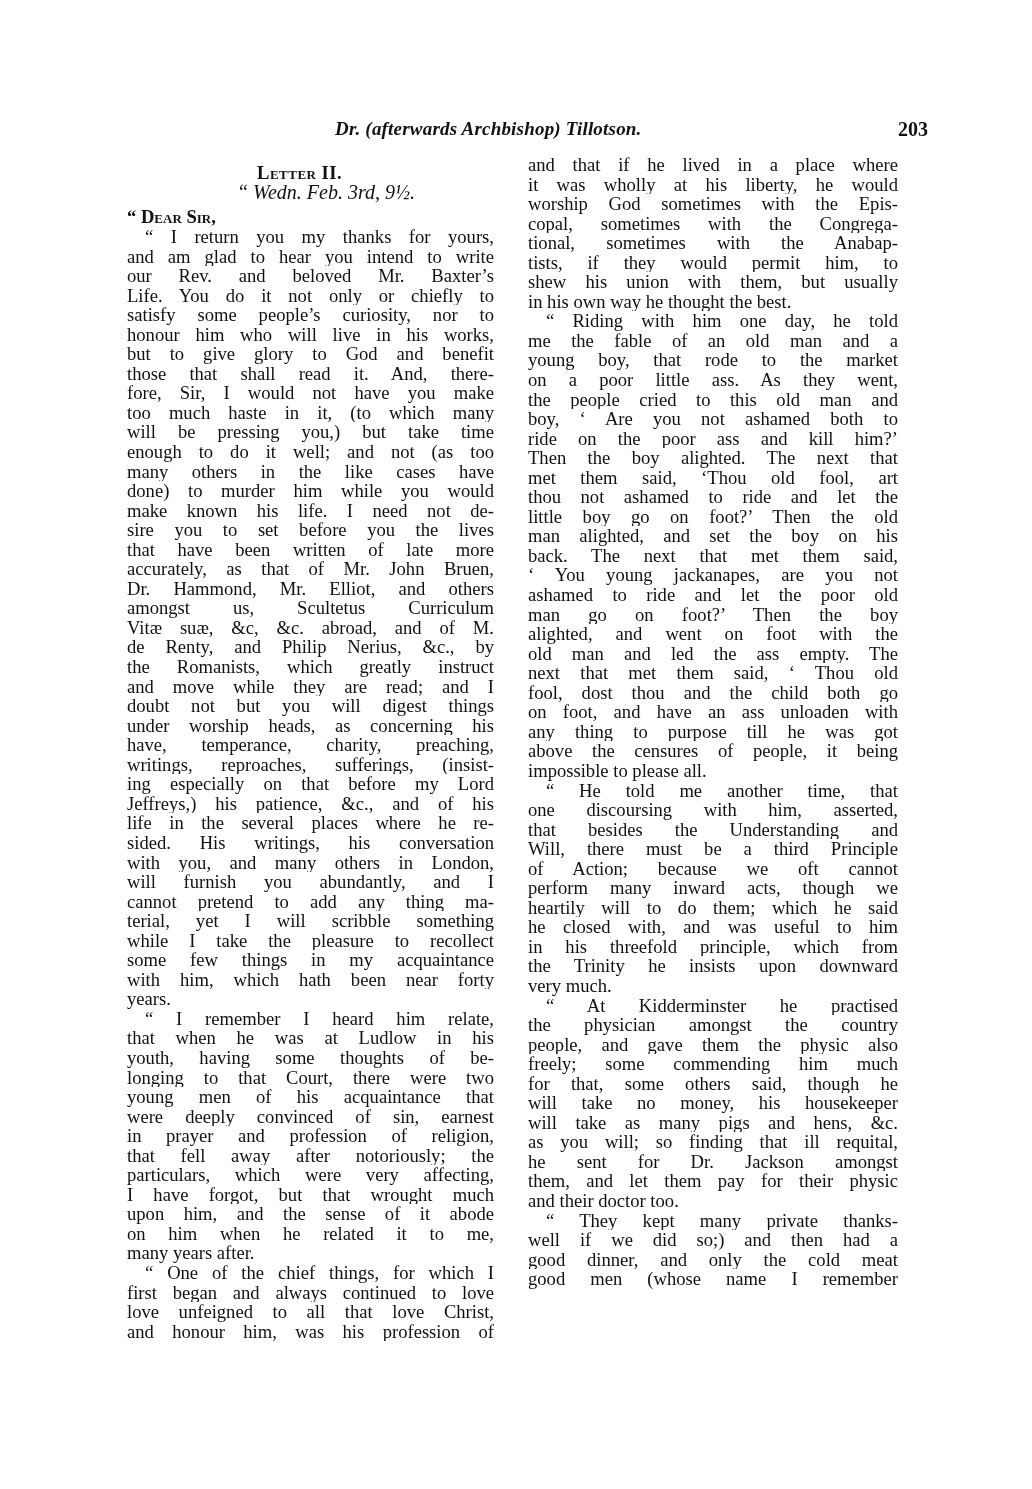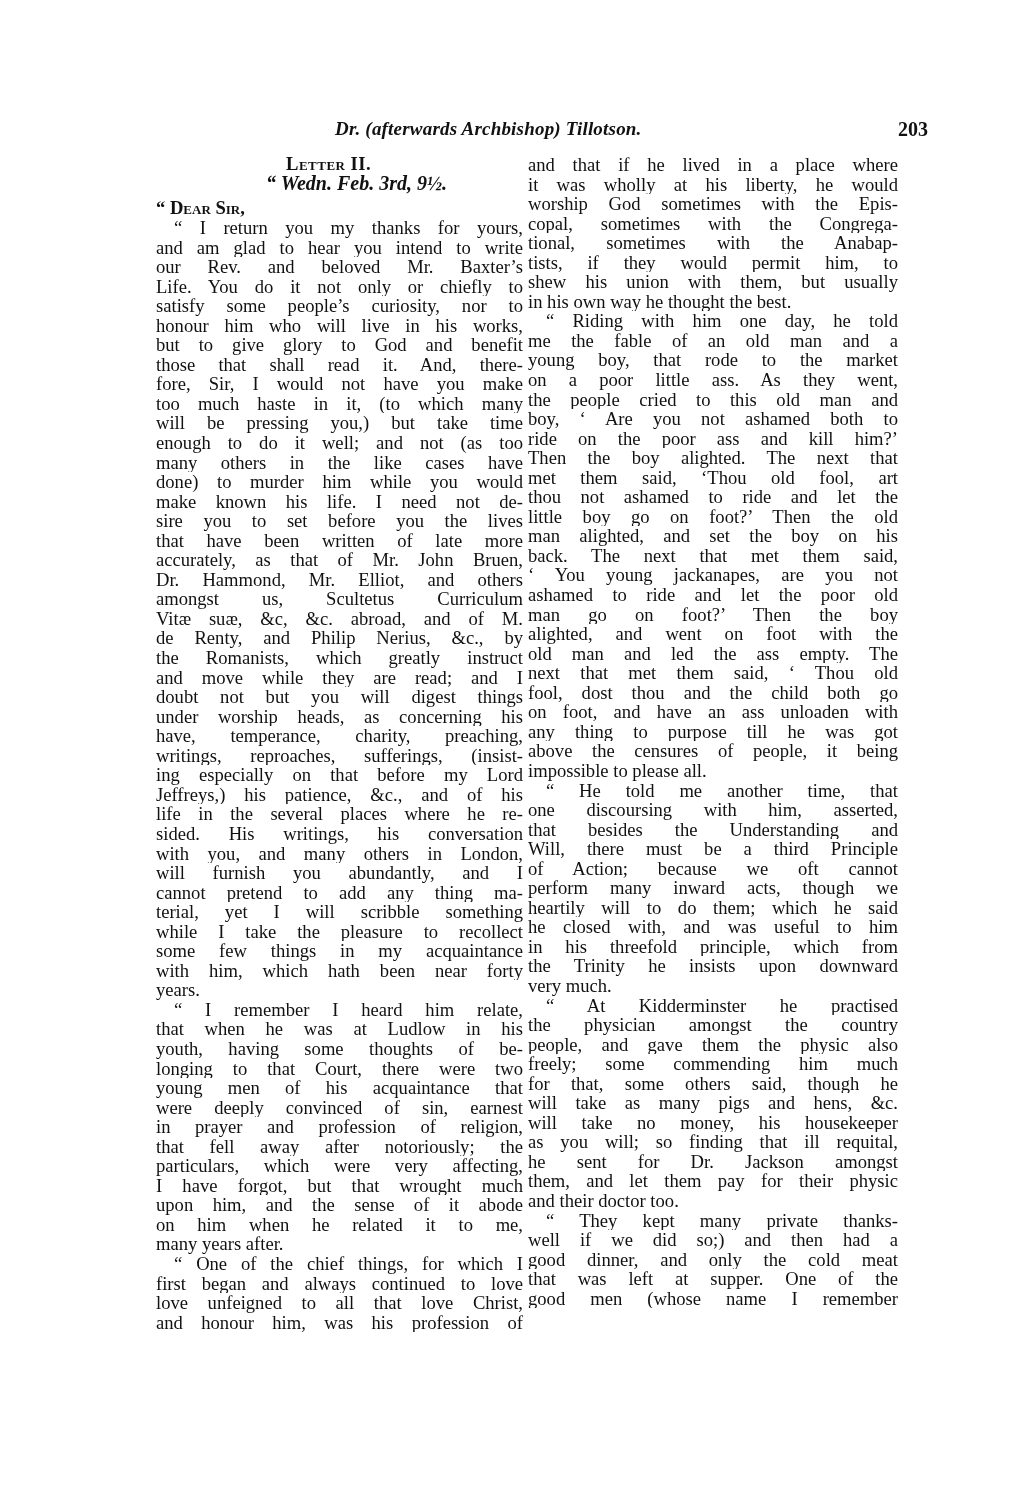--- a/index.html
+++ b/index.html
@@ -5,25 +5,25 @@
     html, body { margin: 0; padding: 0; background: #ffffff; }
     body { width: 1032px; height: 1489px; position: relative; overflow: hidden;
            font-family: "DejaVu Serif", "Liberation Serif", serif; color: #111; }
     .running-head { position: absolute; top: 118px; left: 140px; width: 790px; height: 30px; }
     .running-title { position: absolute; left: 195px; top: 0; font-style: italic; font-weight: bold;
                      font-size: 19px; letter-spacing: 0.2px; font-family: "Liberation Serif", serif; }
     .page-number { position: absolute; right: 2px; top: 0; font-weight: bold; font-size: 20px;
                    font-family: "Liberation Serif", serif; }
     .col { position: absolute; top: 154px; font-family: "Liberation Serif", serif;
            font-size: 18.6px; line-height: 19.55px; text-align: justify; }
-    .col-left { left: 156px; width: 367px; }
+    .col-left { left: 127px; width: 367px; margin-top: 9px; }
     .col-right { left: 528px; width: 370px; top: 155px; }
     .letter-heading { text-align: left; padding-left: 130px; font-variant: small-caps; font-weight: bold;
                       letter-spacing: 0.5px; height: 20px; }
-    .dateline { text-align: left; padding-left: 110px; font-style: italic; font-weight: bold; font-size: 20px;
+    .dateline { text-align: left; padding-left: 110px; font-style: italic; font-weight: normal; font-size: 20px;
                 height: 24px; }
     .salutation { font-variant: small-caps; font-weight: bold; height: 20px; }
     .line { display: block; white-space: nowrap; text-align: justify; text-align-last: justify; height: 19.55px; overflow: hidden; }
     .line.last { text-align-last: left; }
     .line.indent { padding-left: 18px; }
   </style>
 </head>
 <body>
 
 <div class="running-head">
@@ -139,25 +139,24 @@
       <span class="line">heartily will to do them; which he said</span>
       <span class="line">he closed with, and was useful to him</span>
       <span class="line">in his threefold principle, which from</span>
       <span class="line">the Trinity he insists upon downward</span>
       <span class="line last">very much.</span>
       <span class="line indent">“ At Kidderminster he practised</span>
       <span class="line">the physician amongst the country</span>
       <span class="line">people, and gave them the physic also</span>
       <span class="line">freely; some commending him much</span>
       <span class="line">for that, some others said, though he</span>
+      <span class="line">will take no money, his housekeeper</span>
       <span class="line">will take as many pigs and hens, &amp;c.</span>
-      <span class="line">will take no money, his housekeeper</span>
       <span class="line">as you will; so finding that ill requital,</span>
       <span class="line">he sent for Dr. Jackson amongst</span>
       <span class="line">them, and let them pay for their physic</span>
       <span class="line last">and their doctor too.</span>
       <span class="line indent">“ They kept many private thanks-</span>
       <span class="line">well if we did so;) and then had a</span>
       <span class="line">good dinner, and only the cold meat</span>
-      <span class="line">that was left at supper. One of the</span>
       <span class="line">good men (whose name I remember</span>
     </div>
 </div>
 
 </body></html>

